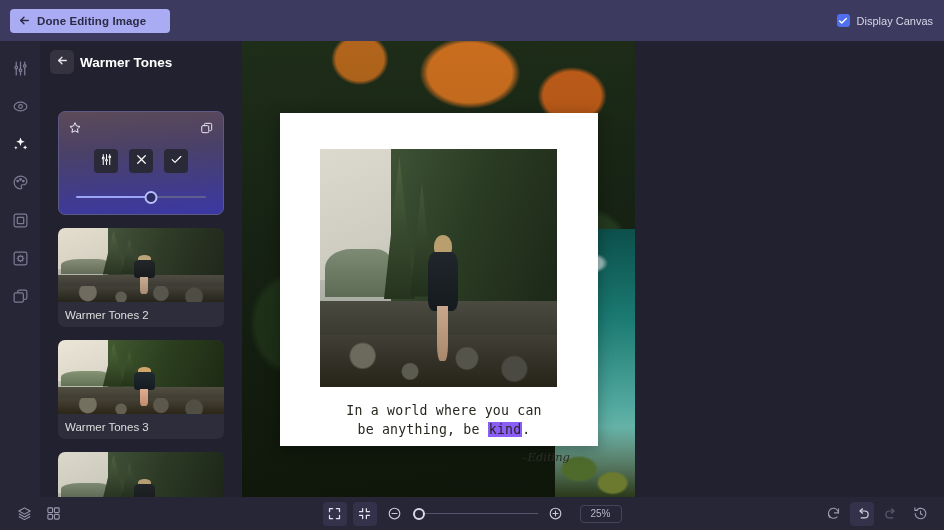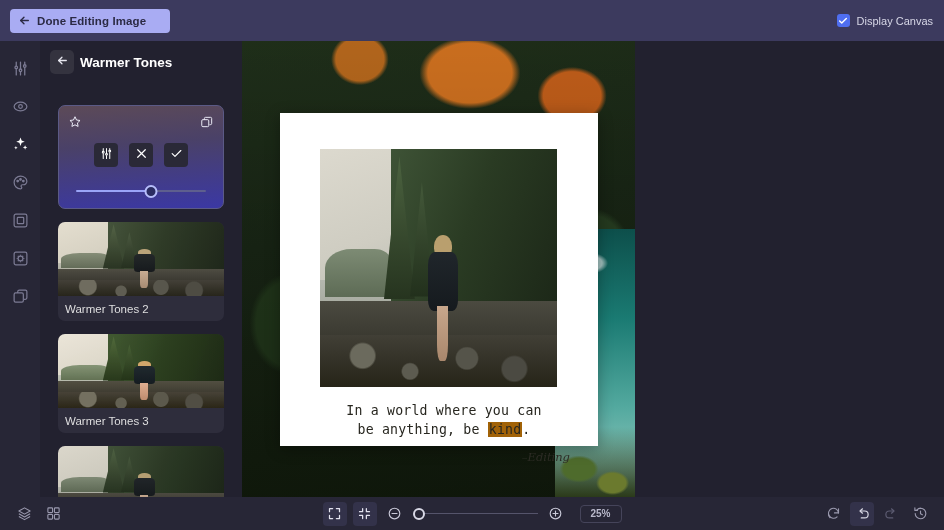--- a/index.html
+++ b/index.html
@@ -66,31 +66,30 @@
   }
   .rail-btn svg { width: 17px; height: 17px; display: block; }
   .rail-btn.active svg { color: #ffffff; }
   .rail-btn svg { color: #7c7b94; }
 
   
   .panel {
     width: 202px; flex: 0 0 202px; background: #22212f;
     display: flex; flex-direction: column; min-height: 0;
     position: relative;
-    gap: 18px;
   }
   .panel-head { height: 42px; display: flex; align-items: center; gap: 6px; padding: 0 10px; flex: 0 0 42px; }
   .back-btn {
     width: 24px; height: 24px; border-radius: 5px; background: #34333f;
     display: flex; align-items: center; justify-content: center; cursor: pointer;
   }
   .back-btn svg { width: 13px; height: 13px; color: #e7e7ef; }
   .panel-title { font-size: 13.5px; font-weight: bold; color: #ffffff; }
 
-  .panel-list { flex: 1; overflow: hidden; padding: 4px 18px 0 18px; }
+  .panel-list { flex: 1; overflow: hidden; padding: 4px 18px 0 18px; margin-top: 24px; }
 
   .card {
     border-radius: 7px; overflow: hidden; margin-bottom: 13px;
     background: #2e2d3c; position: relative; cursor: pointer;
   }
   .card.active {
     height: 104px;
     background: linear-gradient(176deg, #5c4a58 0%, #4a4168 38%, #3b38a4 100%);
     border: 1px solid #5b5a86;
     padding: 9px;
@@ -188,21 +187,21 @@
     position: absolute; left: 38px; top: 72px; width: 318px; height: 333px;
     background: #ffffff; box-shadow: 0 3px 14px rgba(0,0,0,.32);
   }
   .canvas-photo { position: absolute; left: 40px; top: 36px; width: 237px; height: 238px; overflow: hidden; }
   .quote-wrap { position: absolute; left: 32px; right: 22px; top: 288px; }
   .quote {
     font-family: "DejaVu Sans Mono", "Liberation Mono", monospace;
     font-size: 13.2px; line-height: 19px; color: #27261f; text-align: center;
     letter-spacing: .2px;
   }
-  .hl { background: #a16207; padding: 0 1px; }
+  .hl { background: #8b5cf6; padding: 0 1px; }
   .attrib {
     font-family: "DejaVu Serif", "Liberation Serif", serif;
     font-style: italic; font-size: 11.5px; color: #2d2c25;
     text-align: right; margin-top: 11px; padding-right: 6px;
   }
 
   
   .bottombar {
     height: 33px; flex: 0 0 33px; background: #272636;
     display: flex; align-items: center; padding: 0 12px; position: relative;
@@ -221,21 +220,21 @@
     justify-content: center; gap: 6px; pointer-events: none;
   }
   .bb-center > * { pointer-events: auto; }
   .zoom-slider { position: relative; width: 125px; height: 14px; display: flex; align-items: center; }
   .zs-track { position: absolute; left: 6px; right: 0; height: 1.5px; background: #55546b; }
   .zs-knob { position: absolute; left: 0; width: 12px; height: 12px; border-radius: 50%;
     border: 2px solid #d9d9e6; background: #272636; cursor: pointer; }
   .zoom-badge {
     min-width: 42px; height: 18px; border: 1px solid #45445a; border-radius: 4px;
     display: flex; align-items: center; justify-content: center;
-    font-size: 10px; color: #b9b9cb; margin-left: 6px; font-weight: bold;
+    font-size: 10px; color: #b9b9cb; margin-left: 6px;
   }
   .bb-right { margin-left: auto; display: flex; align-items: center; gap: 5px; }
 </style>
 </head>
 <body>
 
 <div class="app">
 
   <div class="topbar">
     <div class="done-btn">

